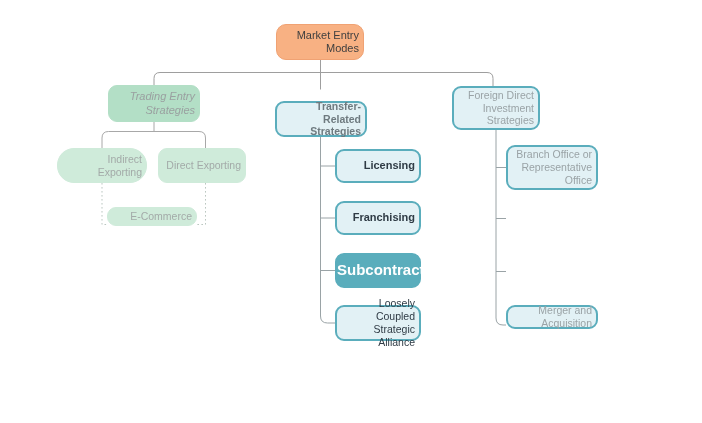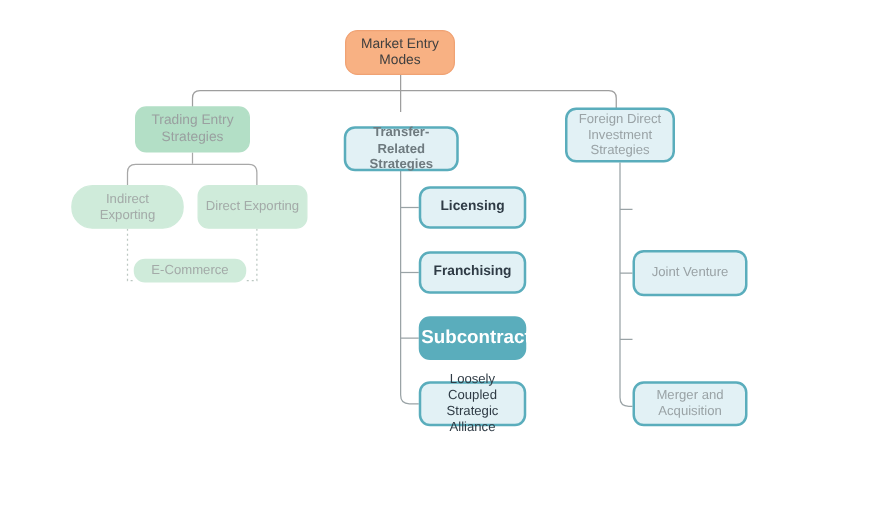--- a/index.html
+++ b/index.html
@@ -11,21 +11,21 @@
   }
   #canvas{position:absolute;left:0;top:0;width:702px;height:423px;}
   svg.wires{position:absolute;left:0;top:0;width:702px;height:423px;pointer-events:none;}
 
   .node{
     position:absolute;box-sizing:border-box;
     display:flex;align-items:center;justify-content:center;text-align:center;
     border-radius:9px;line-height:1.22;
     z-index:2;
   }
-  .node .lbl{display:block;padding:0 4px;width:100%;}
+  .node .lbl{display:block;padding:0 4px;width:100%;text-align:right;}
 
   
   .n-root{
     background:#F8B183;border:1px solid #F0A273;border-radius:10px;
     color:#3F3F3F;font-size:11px;
   }
 
   
   .n-green{
     background:#B3DFC6;border:1px solid #B3DFC6;
@@ -90,21 +90,21 @@
       <path d="M496,167.5 L506,167.5"></path>
       <path d="M496,218.5 L506,218.5"></path>
       <path d="M496,271.5 L506,271.5"></path>
     </g>
   </svg>
 
   <div class="node n-root" style="left:276px;top:24px;width:88px;height:36px;">
     <span class="lbl">Market Entry Modes</span>
   </div>
 
-  <div class="node n-green" style="left:108px;top:85px;width:92px;height:37px;">
+  <div class="node n-green" style="left:108px;top:85px;width:92px;height:37px;font-style:italic;">
     <span class="lbl">Trading Entry Strategies</span>
   </div>
 
   <div class="node n-teal branchhead" style="left:275px;top:89px;width:92px;height:36px;margin-top:12px;">
     <span class="lbl">Transfer-Related Strategies</span>
   </div>
 
   <div class="node n-teal" style="left:452px;top:86px;width:88px;height:44px;">
     <span class="lbl">Foreign Direct Investment Strategies</span>
   </div>
@@ -125,20 +125,20 @@
   <div class="node n-teal dark" style="left:335px;top:201px;width:86px;height:34px;">
     <span class="lbl">Franchising</span>
   </div>
   <div class="node n-tealsolid" style="left:335px;top:253px;width:86px;height:35px;">
     <span class="lbl">Subcontracting</span>
   </div>
   <div class="node n-teal dark-normal" style="left:335px;top:305px;width:86px;height:36px;">
     <span class="lbl">Loosely Coupled Strategic Alliance</span>
   </div>
 
-  <div class="node n-teal" style="left:506px;top:200px;width:92px;height:37px;">
-    <span class="lbl">Joint Venture</span>
+  <div class="node n-teal" style="left:506px;top:145px;width:92px;height:45px;">
+    <span class="lbl">Branch Office or Representative Office</span>
   </div>
-  <div class="node n-teal" style="left:506px;top:305px;width:92px;height:36px;">
+  <div class="node n-teal" style="left:506px;top:305px;width:92px;height:24px;">
     <span class="lbl">Merger and Acquisition</span>
   </div>
 
 </div>
 
 </body></html>

